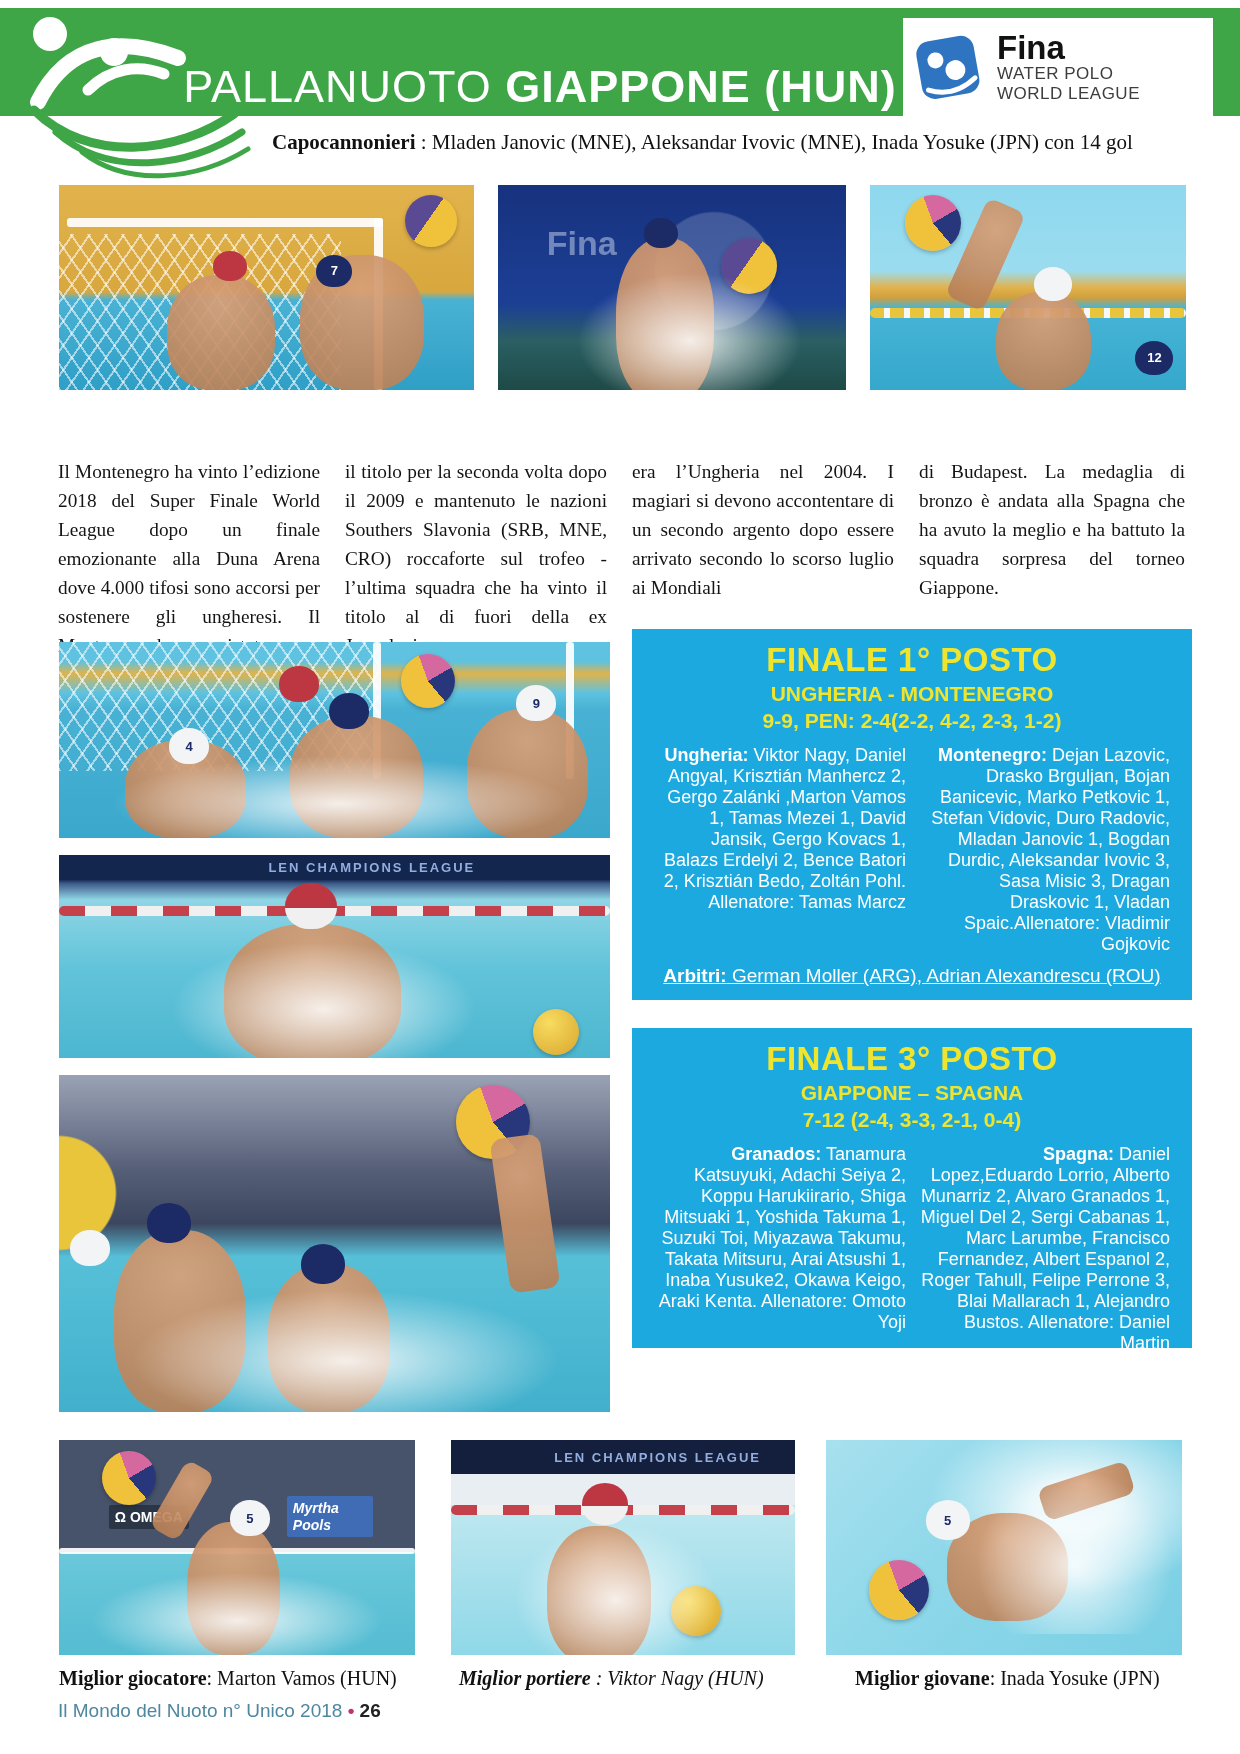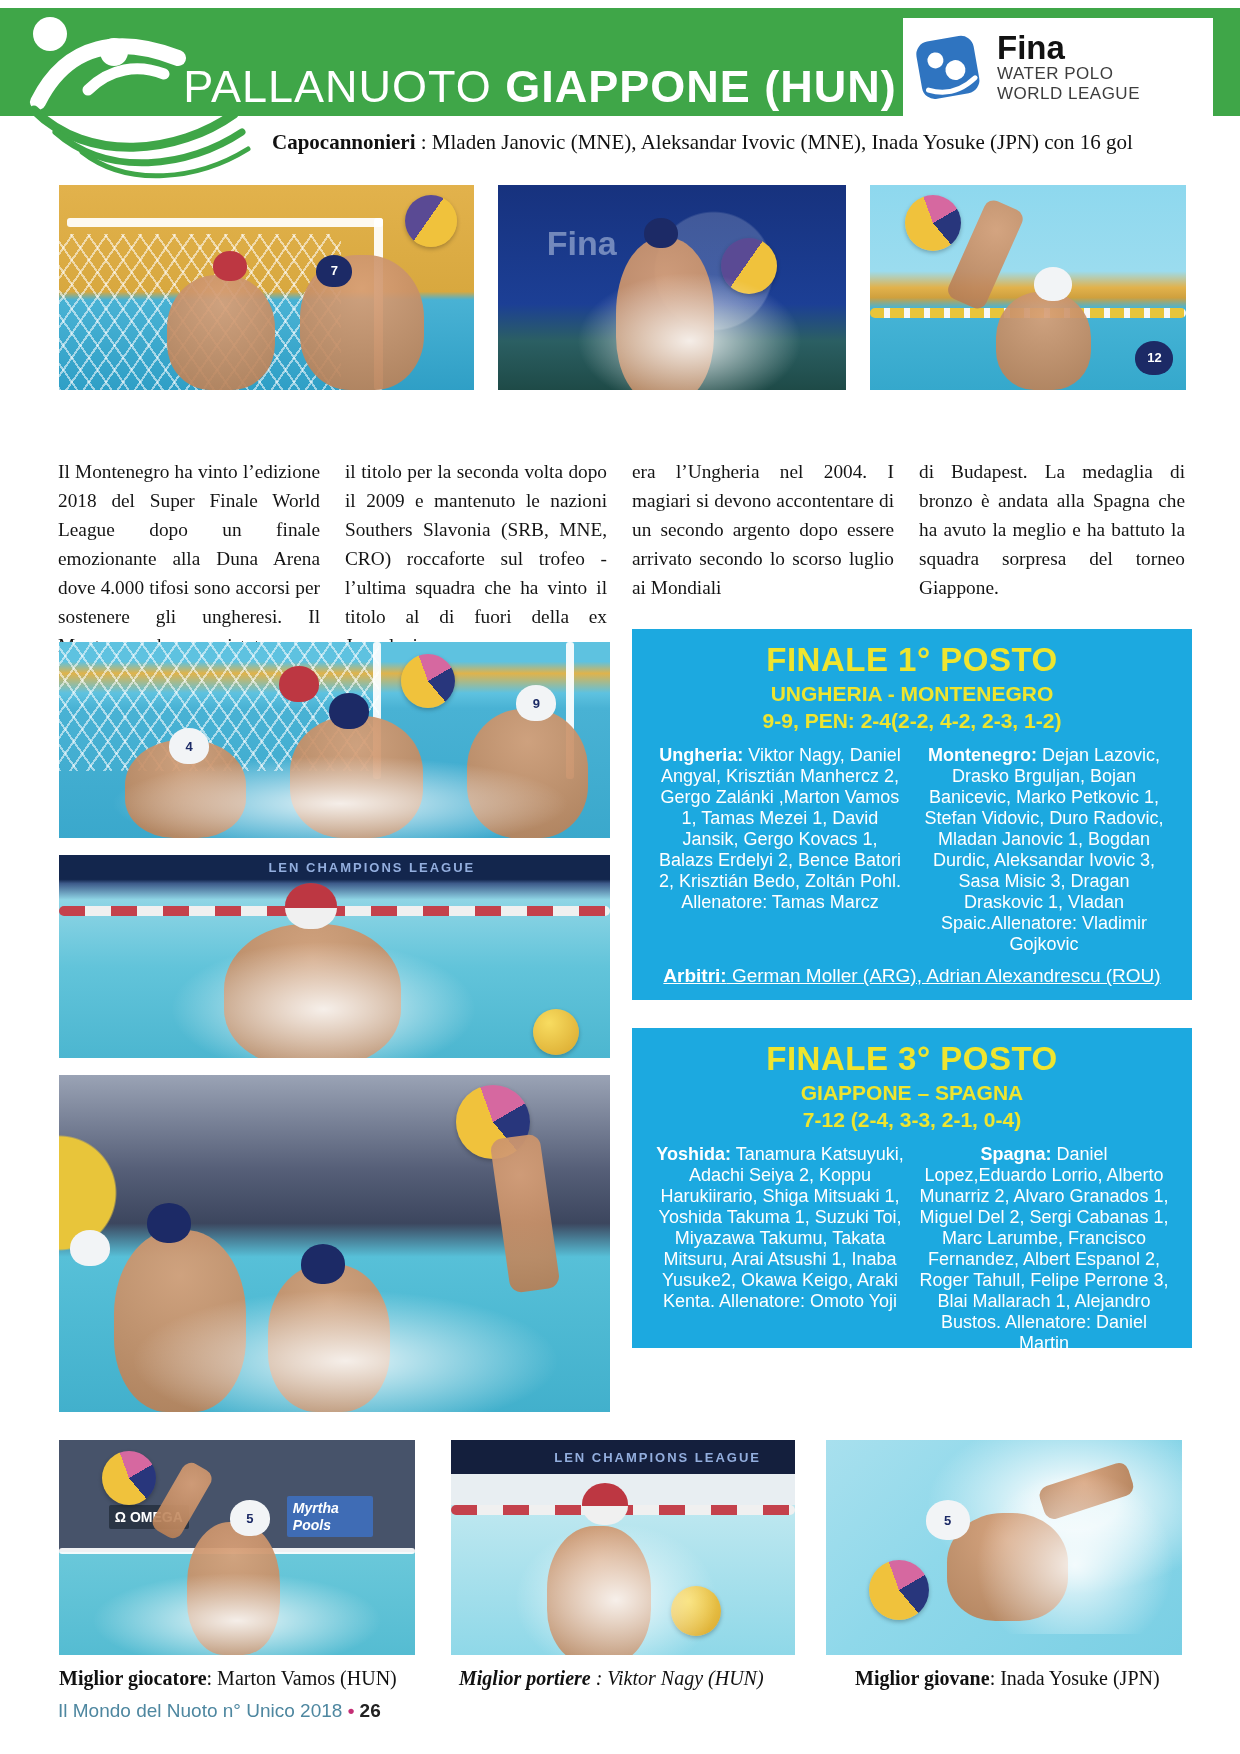--- a/index.html
+++ b/index.html
@@ -22,21 +22,21 @@
   .topline b{font-weight:700;}
   
   .article-col{position:absolute;top:438px;width:262px;text-align:justify;color:#141414;
         font:400 19.3px/29px "Liberation Serif",serif;}
   
   .result-box{position:absolute;left:632px;width:560px;background:#1ca9e0;color:#fff;
         display:flex;flex-direction:column;box-sizing:border-box;padding:12px 22px 14px;text-align:center;}
   .result-box h2{margin:0;font:800 33px/1.15 "Liberation Sans",sans-serif;color:#efe52f;letter-spacing:.5px;}
   .result-sub{font:700 21px/1.2 "Liberation Sans",sans-serif;color:#efe52f;margin-top:2px;}
   .rosters{display:flex;gap:12px;margin-top:12px;font:400 18px/21px "Liberation Sans",sans-serif;}
-  .roster{flex:1;margin:0;}
+  .roster{flex:1;margin:0;text-align:right;}
   .roster b{font-weight:700;}
   .refline{margin-top:auto;padding-top:10px;font:400 19px/1.2 "Liberation Sans",sans-serif;text-decoration:underline;}
   .refline b{font-weight:700;}
   
   .photo{position:absolute;overflow:hidden;background:#9fd8e8;}
   .photo>div,.photo>span{position:absolute;}
   .net{background:
      repeating-linear-gradient(55deg,rgba(255,255,255,.55) 0 2px,rgba(255,255,255,0) 2px 14px),
      repeating-linear-gradient(-55deg,rgba(255,255,255,.55) 0 2px,rgba(255,255,255,0) 2px 14px);}
   .bar{background:#fff;opacity:.92;border-radius:3px;}
@@ -96,21 +96,21 @@
       </g>
     </svg>
     <div>
       <div class="fina-name">Fina</div>
       <div class="fina-l">WATER POLO</div>
       <div class="fina-l">WORLD LEAGUE</div>
     </div>
   </div>
 
   <div class="topline">
-    <b>Capocannonieri</b><span> : Mladen Janovic (MNE), Aleksandar Ivovic (MNE), Inada Yosuke (JPN) con 16 gol</span>
+    <b>Capocannonieri</b><span> : Mladen Janovic (MNE), Aleksandar Ivovic (MNE), Inada Yosuke (JPN) con 14 gol</span>
   </div>
 
   <div class="photo" style="left:59px;top:185px;width:415px;height:205px;background:linear-gradient(180deg,#e2b24c 0%,#d8a83f 52%,#49b2d4 56%,#2f9fc6 100%);">
     <div class="net" style="left:0;top:24%;width:68%;height:76%;"></div>
     <div class="bar" style="left:2%;top:16%;width:76%;height:9px;"></div>
     <div class="bar" style="left:76%;top:16%;width:9px;height:84%;"></div>
     <div class="player" style="left:26%;top:44%;width:26%;height:56%;"></div>
     <div class="player" style="left:58%;top:34%;width:30%;height:66%;"></div>
     <div class="cap cap-red" style="left:37%;top:32%;width:34px;height:30px;"></div>
     <div class="cap cap-navy" style="left:62%;top:34%;width:36px;height:32px;">7</div>
@@ -183,21 +183,21 @@
       <p class="roster"><b>Montenegro:</b><span> Dejan Lazovic, Drasko Brguljan, Bojan Banicevic, Marko Petkovic 1, Stefan Vidovic, Duro Radovic, Mladan Janovic 1, Bogdan Durdic, Aleksandar Ivovic 3,  Sasa Misic 3, Dragan Draskovic 1, Vladan Spaic.Allenatore: Vladimir Gojkovic</span></p>
     </div>
     <p class="refline"><b>Arbitri:</b><span> German Moller (ARG), Adrian Alexandrescu (ROU)</span></p>
   </section>
 
   <section class="result-box" style="top:1028px;height:320px;">
     <h2>FINALE 3° POSTO</h2>
     <div class="result-sub">GIAPPONE – SPAGNA</div>
     <div class="result-sub">7-12 (2-4, 3-3, 2-1, 0-4)</div>
     <div class="rosters">
-      <p class="roster"><b>Yoshida:</b><span> Tanamura Katsuyuki, Adachi Seiya 2, Koppu Harukiirario, Shiga Mitsuaki 1, Yoshida Takuma 1, Suzuki Toi, Miyazawa Takumu, Takata Mitsuru, Arai Atsushi 1, Inaba Yusuke2, Okawa Keigo, Araki Kenta. Allenatore: Omoto Yoji</span></p>
+      <p class="roster"><b>Granados:</b><span> Tanamura Katsuyuki, Adachi Seiya 2, Koppu Harukiirario, Shiga Mitsuaki 1, Yoshida Takuma 1, Suzuki Toi, Miyazawa Takumu, Takata Mitsuru, Arai Atsushi 1, Inaba Yusuke2, Okawa Keigo, Araki Kenta. Allenatore: Omoto Yoji</span></p>
       <p class="roster"><b>Spagna:</b><span> Daniel Lopez,Eduardo Lorrio, Alberto Munarriz 2, Alvaro Granados 1, Miguel Del 2, Sergi Cabanas 1, Marc Larumbe, Francisco Fernandez, Albert Espanol 2, Roger Tahull, Felipe Perrone 3, Blai Mallarach 1, Alejandro Bustos. Allenatore: Daniel Martin</span></p>
     </div>
     <p class="refline"><b>Arbitri:</b><span> Arkadiy Voevodin (RUS), Robert Tiozzo (CRO)</span></p>
   </section>
 
   <div class="photo" style="left:59px;top:1440px;width:356px;height:215px;background:linear-gradient(180deg,#47536a 0%,#47536a 52%,#6ac8da 52%,#55bcd2 100%);">
     <div class="sign" style="left:14%;top:30%;background:#2a3545;">Ω OMEGA</div>
     <div class="sign" style="left:64%;top:26%;width:74px;background:#3f6cb5;font-style:italic;">Myrtha Pools</div>
     <div class="bar" style="left:0;top:50%;width:100%;height:6px;"></div>
     <div class="player" style="left:36%;top:38%;width:26%;height:62%;"></div>

